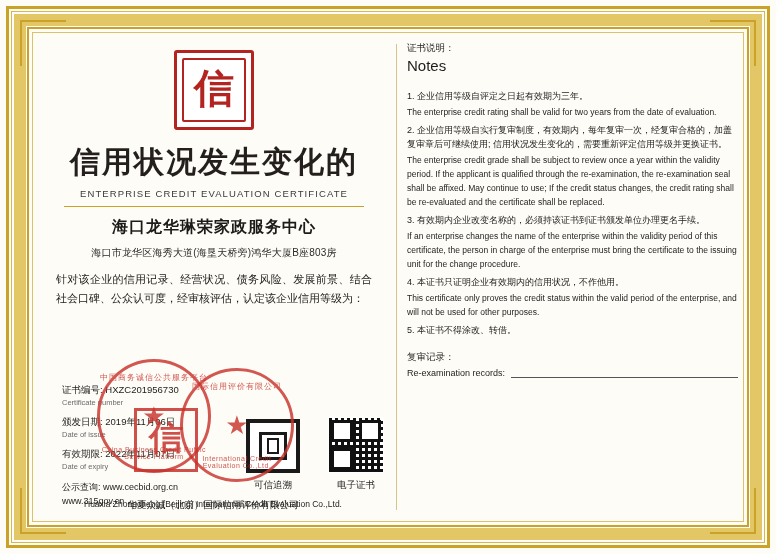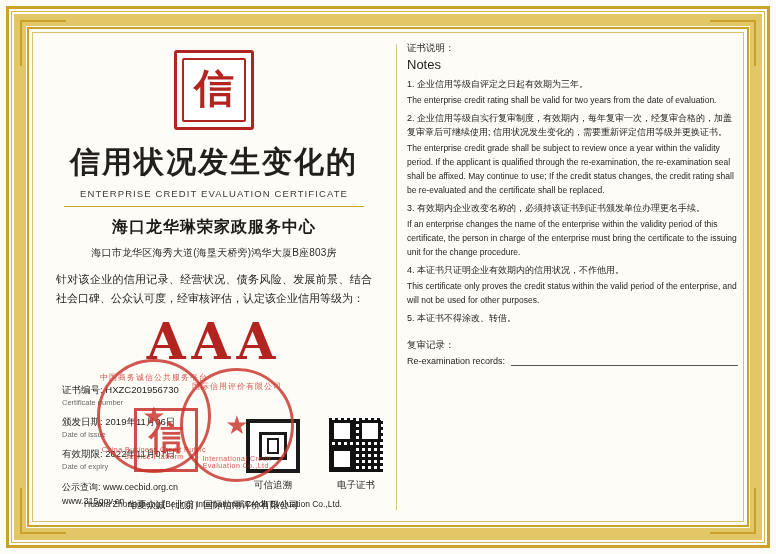--- a/index.html
+++ b/index.html
@@ -267,24 +267,24 @@
     color: #1f1d1b;
     white-space: nowrap;
   }
 
   
   .notes-head-cn {
     font-size: 9.5px;
     color: #1f1d1b;
   }
   .notes-head-en {
-    font-size: 13px;
+    font-size: 15px;
     color: #1f1d1b;
     margin-top: 2px;
-    margin-bottom: 5px;
+    margin-bottom: 15px;
   }
   .note-cn {
     font-size: 9px;
     color: #1f1d1b;
     line-height: 14px;
     margin-top: 4px;
   }
   .note-en {
     font-size: 8.5px;
     color: #262423;
@@ -403,21 +403,20 @@
 
       <div class="title-cn">信用状况发生变化的</div>
       <div class="title-en">ENTERPRISE CREDIT EVALUATION CERTIFICATE</div>
       <div class="title-rule"></div>
 
       <div class="company">海口龙华琳荣家政服务中心</div>
       <div class="address">海口市龙华区海秀大道(海垦天桥旁)鸿华大厦B座803房</div>
 
       <div class="body-text">针对该企业的信用记录、经营状况、债务风险、发展前景、结合社会口碑、公众认可度，经审核评估，认定该企业信用等级为：</div>
 
-      <div class="grade">AAA</div>
 
       <div class="meta">
         <div class="meta-row">
           <div class="meta-cn">
             <span>证书编号:</span>
             <span class="val">HXZC201956730</span>
           </div>
           <div class="meta-en">Certificate number</div>
         </div>
         <div class="meta-row">

